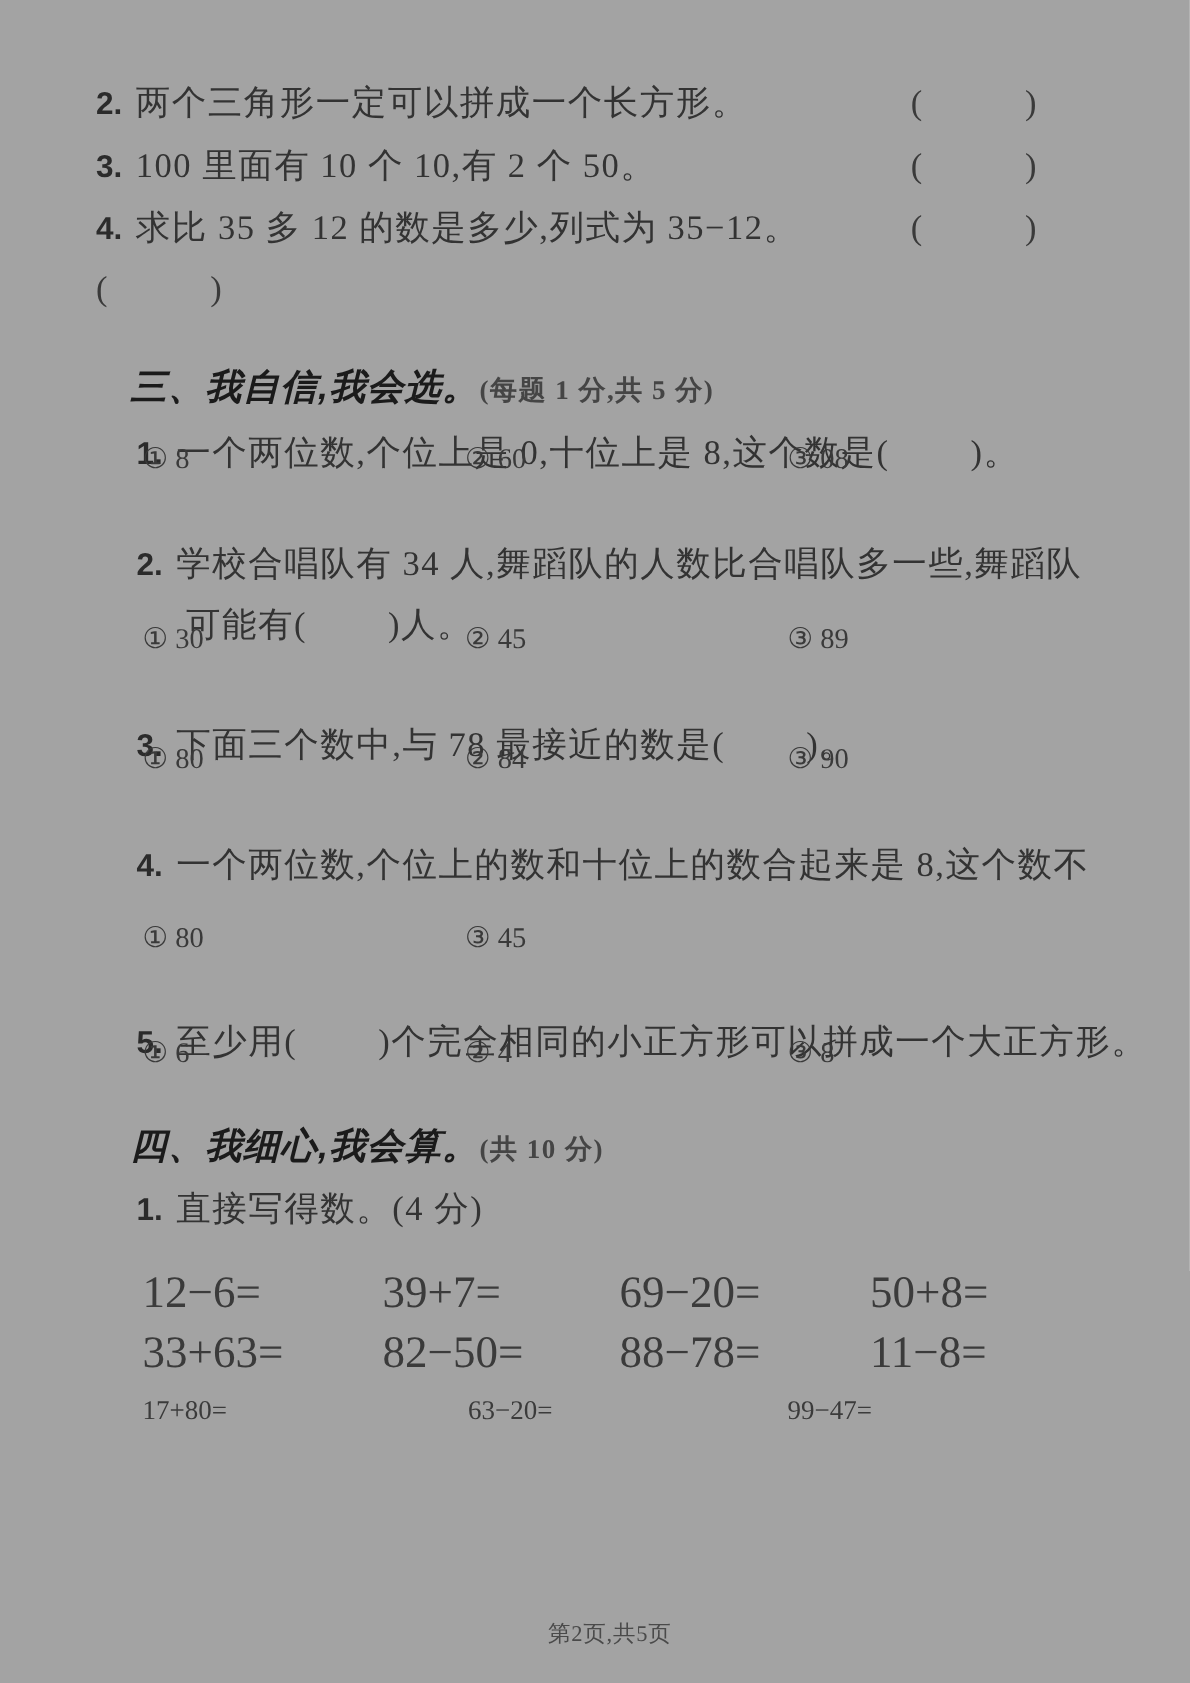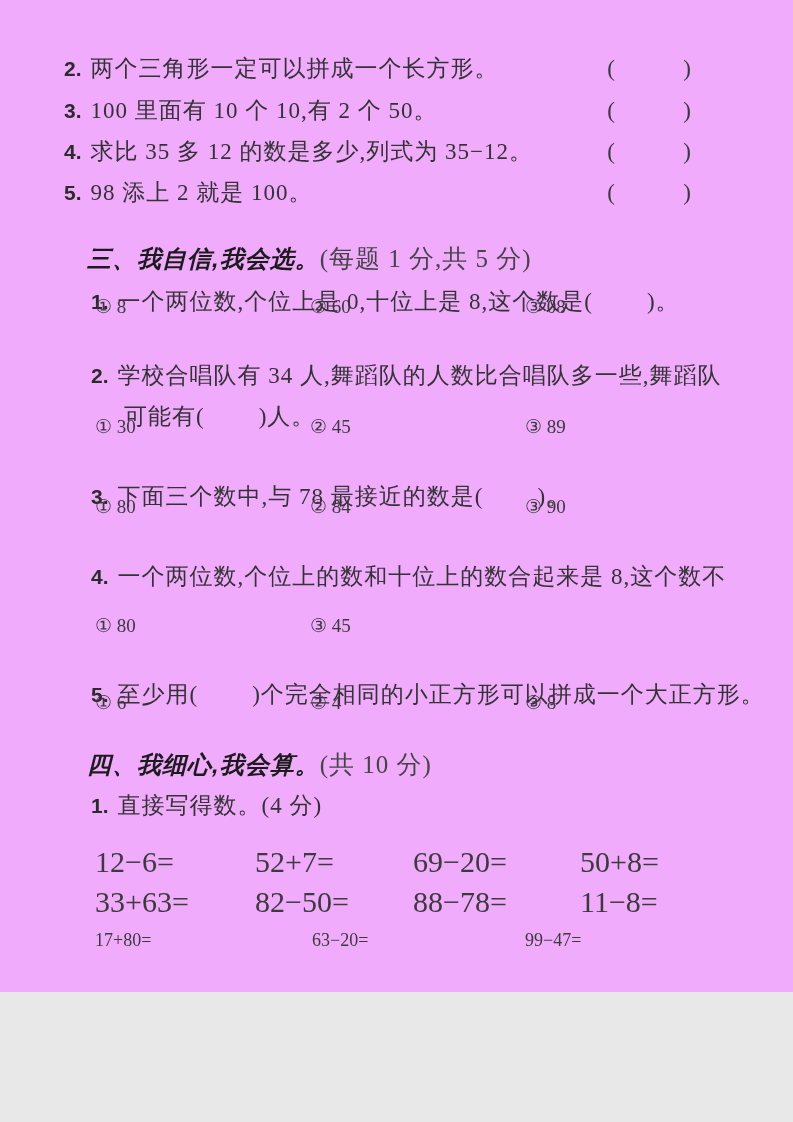--- a/index.html
+++ b/index.html
@@ -1,21 +1,21 @@
 <!DOCTYPE html>
 <html><head>
 <meta charset="utf-8">
 <style>
   html,body { margin:0; padding:0; }
   body { background:#e8e8e8; }
   .page {
     position:relative;
-    width:793px; height:992px;
+    width:793px; height:1122px;
     margin:0 auto;
-    background:#f0abfc;
+    background:#a3a3a3;
     overflow:hidden;
     font-family:"Liberation Serif","DejaVu Serif",serif;
     color:#343434;
   }
   .line {
     position:absolute; left:64px; right:40px;
     font-size:23px; line-height:30px;
     letter-spacing:1px;
     white-space:pre;
   }
@@ -28,21 +28,21 @@
   .judge { display:flex; justify-content:space-between; right:101px; }
   .blank { white-space:pre; color:#3a3a3a; }
   .cont { left:97px; }
   .heading { left:60px; }
   .hbold {
     font-family:"Liberation Sans","DejaVu Sans",sans-serif;
     font-weight:bold; font-size:24px; color:#1b1b1b;
     letter-spacing:1px;
     font-style:italic;
   }
-  .hnote { font-size:25px; color:#454545; letter-spacing:1px; }
+  .hnote { font-size:18px; color:#454545; letter-spacing:1px;font-weight:bold; }
   .opts {
     position:absolute; left:95px; right:30px;
     display:grid; grid-template-columns:215px 215px auto;
     font-size:19px; line-height:30px; color:#3a3a3a;
     white-space:pre;
   }
   .calc4 {
     position:absolute; left:95px; right:16px;
     display:grid; grid-template-columns:160px 158px 167px auto;
     font-size:30px; line-height:30px; color:#3b3b3b;
@@ -73,21 +73,20 @@
   </div>
   <div class="line judge" style="top:96px">
     <span><span class="qnum">3.</span><span class="qtext">100 里面有 10 个 10,有 2 个 50。</span></span>
     <span class="blank">(          )</span>
   </div>
   <div class="line judge" style="top:137px">
     <span><span class="qnum">4.</span><span class="qtext">求比 35 多 12 的数是多少,列式为 35−12。</span></span>
     <span class="blank">(          )</span>
   </div>
   <div class="line judge" style="top:178px">
-    <span><span class="qnum">5.</span><span class="qtext">98 添上 2 就是 100。</span></span>
     <span class="blank">(          )</span>
   </div>
 
   <div class="line heading" style="top:214px">
     <span class="hbold">三、我自信,我会选。</span><span class="hnote">(每题 1 分,共 5 分)</span>
   </div>
 
   <div class="line" style="top:257px">
     <span class="qnum">1.</span><span class="qtext">一个两位数,个位上是 0,十位上是 8,这个数是(        )。</span>
   </div>
@@ -137,21 +136,21 @@
 
   <div class="line heading" style="top:720px">
     <span class="hbold">四、我细心,我会算。</span><span class="hnote">(共 10 分)</span>
   </div>
 
   <div class="line" style="top:761px">
     <span class="qnum">1.</span><span class="qtext">直接写得数。(4 分)</span>
   </div>
   <div class="calc4" style="top:805px">
     <span>12−6=</span>
-    <span>52+7=</span>
+    <span>39+7=</span>
     <span>69−20=</span>
     <span>50+8=</span>
   </div>
   <div class="calc4" style="top:845px">
     <span>33+63=</span>
     <span>82−50=</span>
     <span>88−78=</span>
     <span>11−8=</span>
   </div>
 

